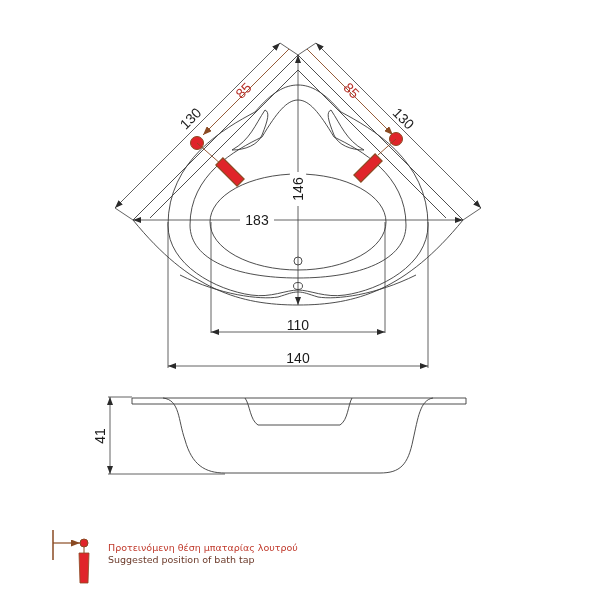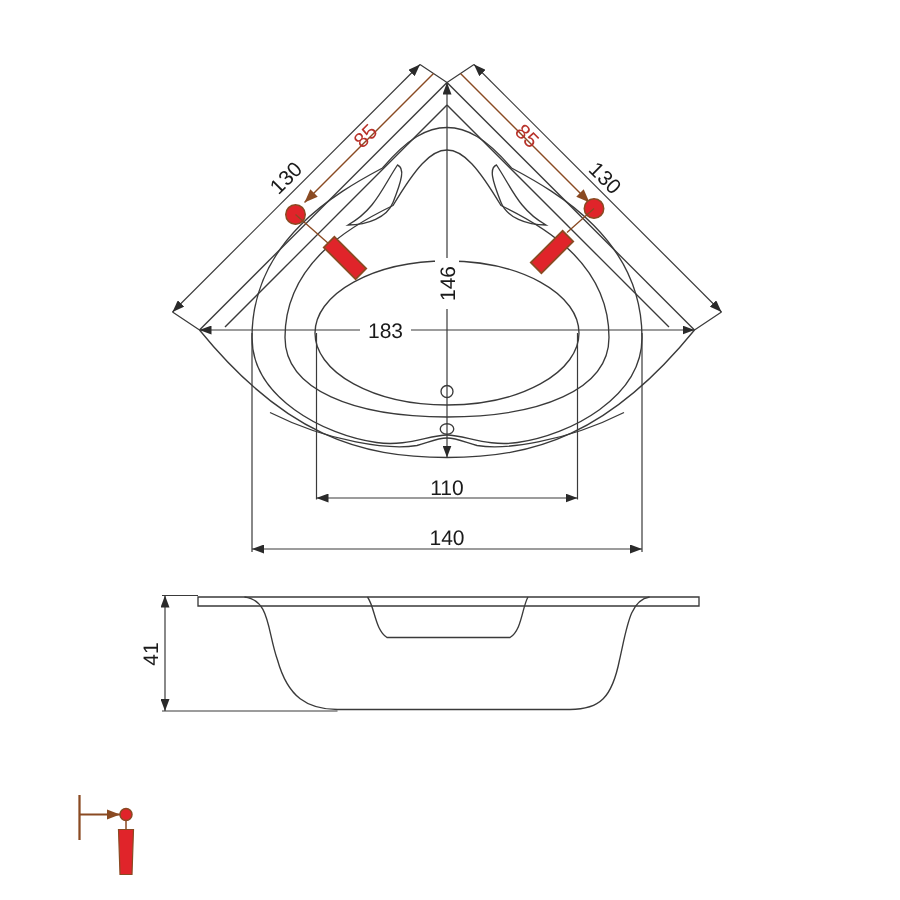--- a/index.html
+++ b/index.html
@@ -111,13 +111,17 @@
 </svg>
 
 <div class="legend">
   <svg width="60" height="60" viewBox="0 0 60 60" style="position:absolute;left:0;top:0;">
     <path d="M9,2 L9,32" stroke="#8a4a22" stroke-width="1.5"></path>
     <path d="M9,15 L36,15" stroke="#8a4a22" stroke-width="1.2" marker-end="url(#arrR)"></path>
     <circle cx="40" cy="15" r="4" fill="#e0242a" stroke="#8a4a22" stroke-width="1"></circle>
     <path d="M40,19 L40,25" stroke="#8a4a22" stroke-width="1"></path>
     <path d="M35,25 L45,25 L44,55 L36,55 Z" fill="#e0242a" stroke="#8a4a22" stroke-width="0.8"></path>
   </svg>
+  <div class="legend-text">
+    <div class="legend-greek">Προτεινόμενη θέση μπαταρίας λουτρού</div>
+    <div class="legend-en">Suggested position of bath tap</div>
+  </div>
 </div>
 
 </body></html>

